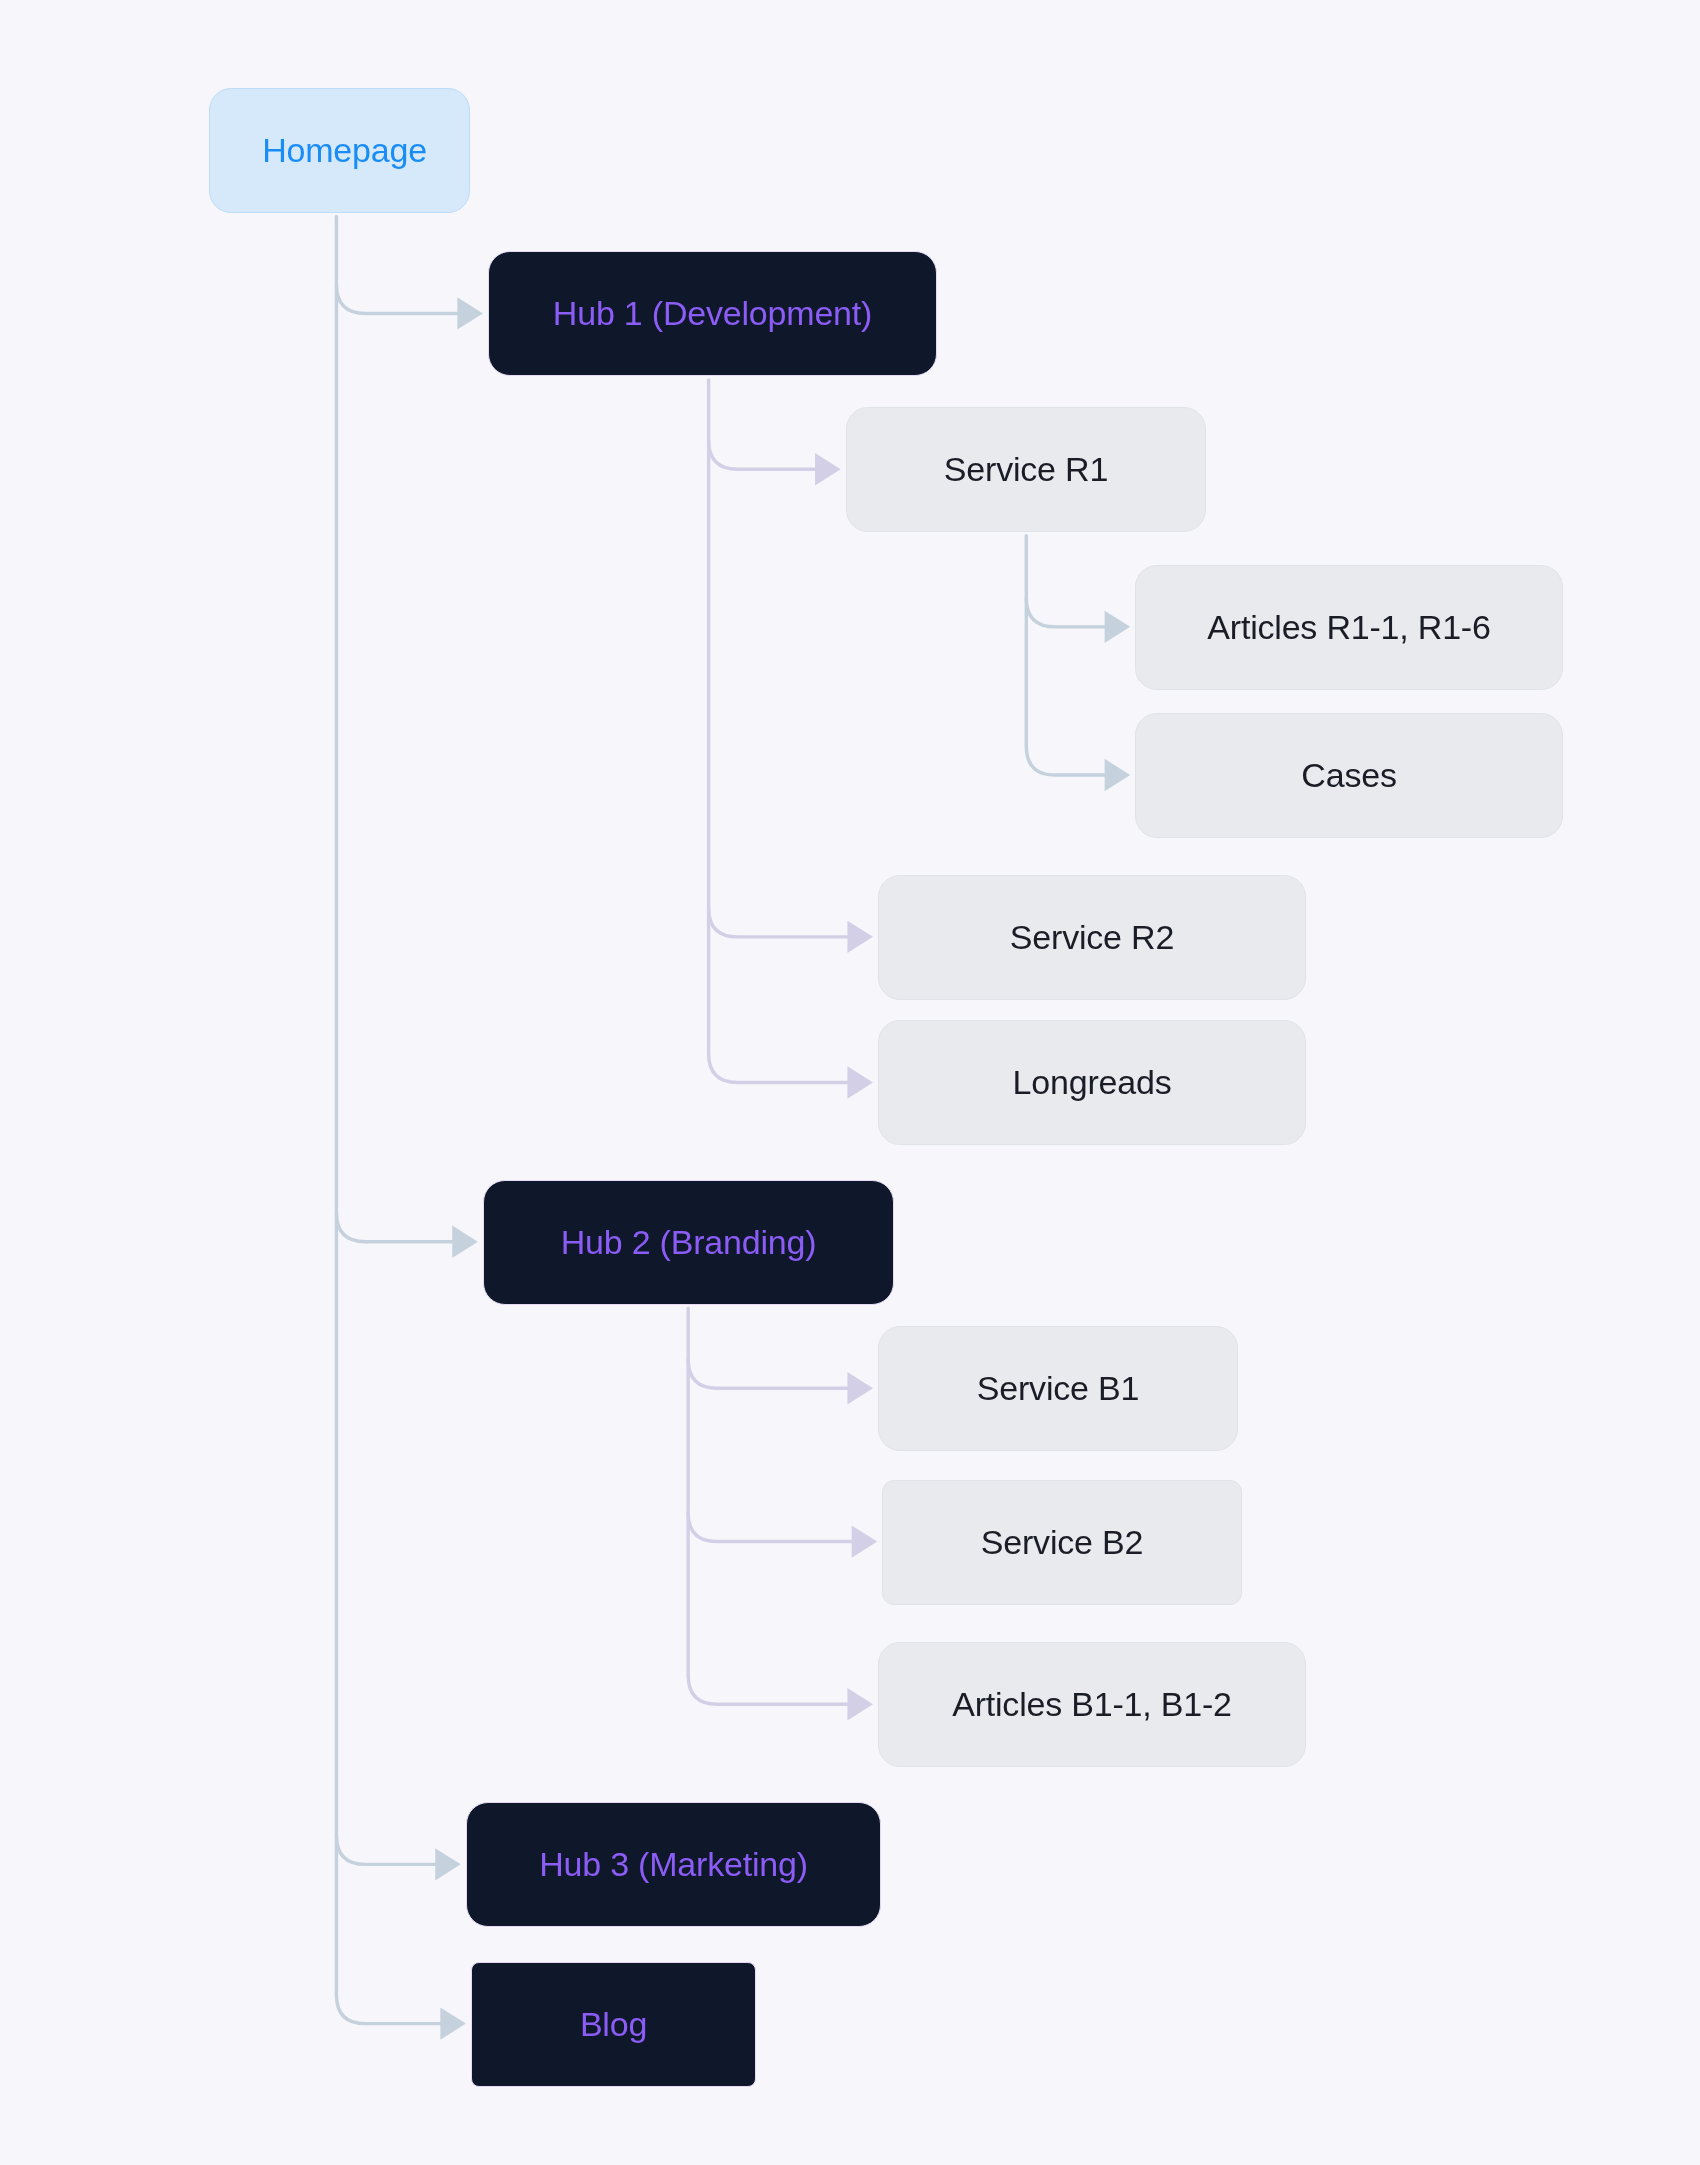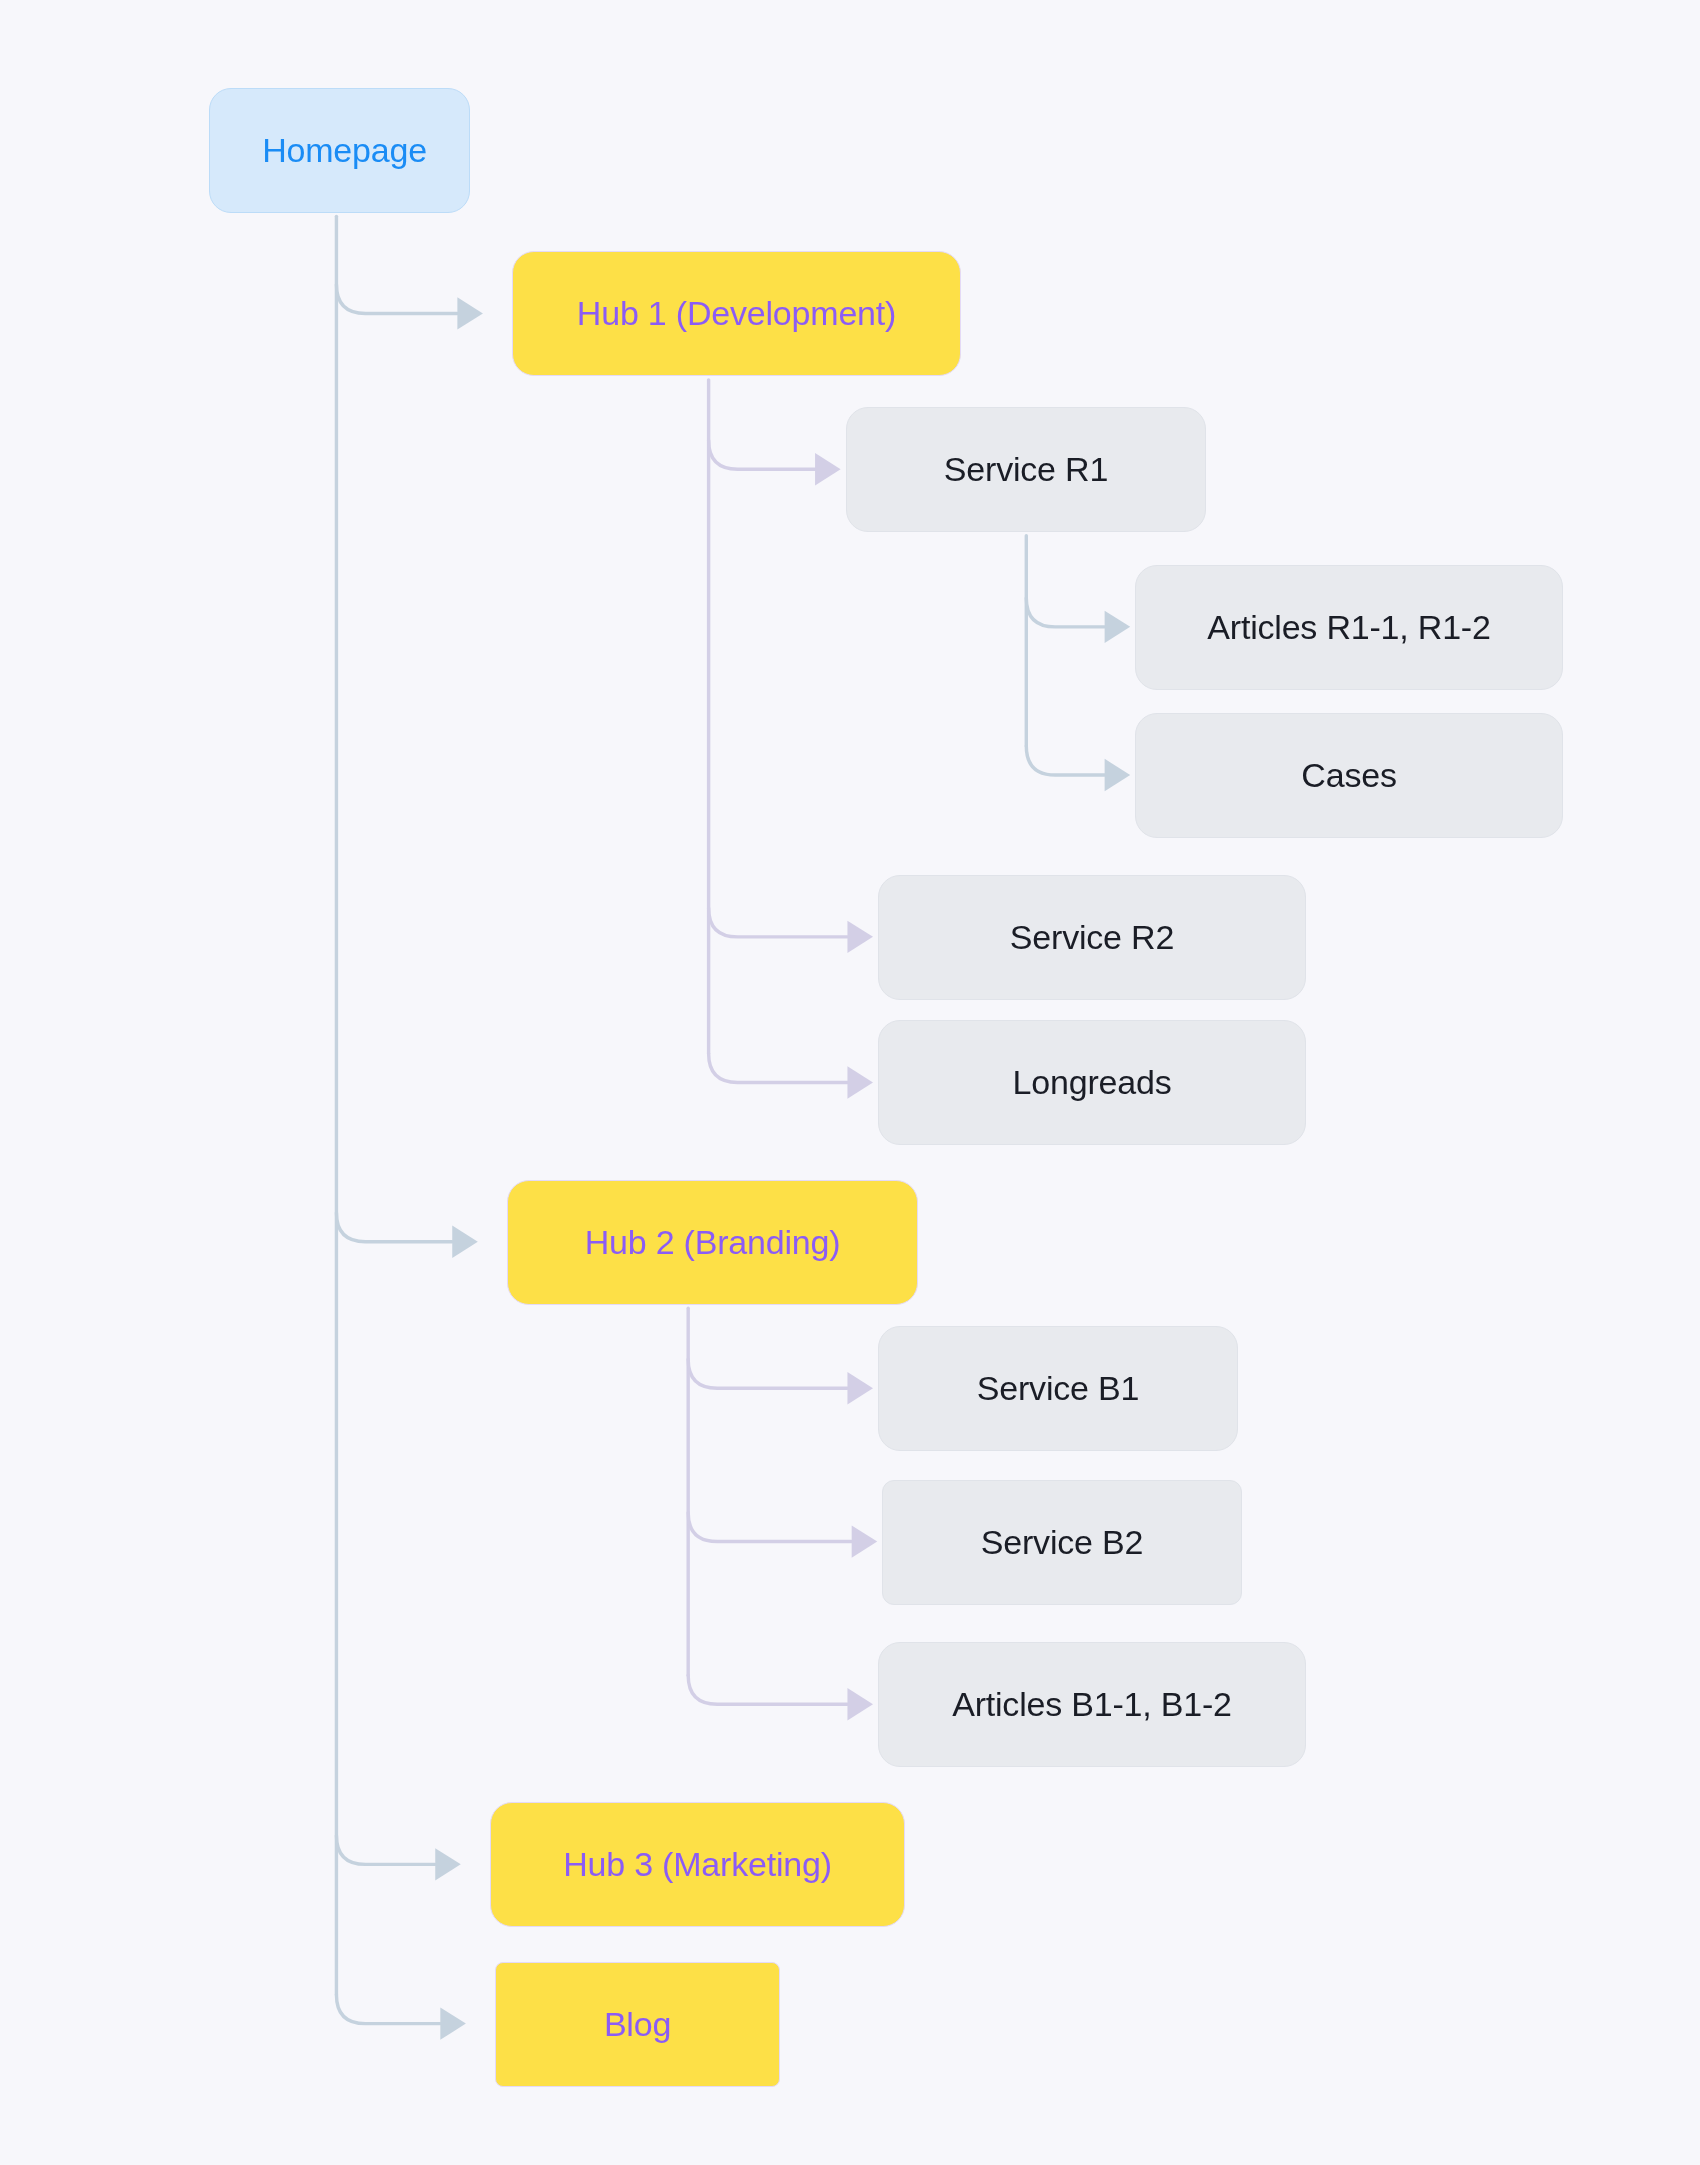--- a/index.html
+++ b/index.html
@@ -34,25 +34,24 @@
     letter-spacing: -0.2px;
     z-index: 2;
   }
   .node-root {
     background: #d6e9fb;
     border: 1.3px solid #bcdcf8;
     color: #1a8cf5;
     font-size: 34px;
   }
   .node-hub {
-    background: #fde047;
+    background: #0f172a;
     border: 1.3px solid #e4daf6;
     color: #8b5cf6;
     font-size: 34px;
-    margin-left: 24px;
   }
   .node-leaf {
     background: #e8eaee;
     border: 1.3px solid #e0e3e9;
     color: #1a1d26;
     font-size: 34px;
   }
 </style>
 </head>
 <body>
@@ -92,21 +91,21 @@
       <div class="node node-root" style="left: 209px; top: 88px; width: 261px; height: 125px; padding-left: 10px;">
         <span>Homepage</span>
       </div>
       <div class="node node-hub" style="left: 488px; top: 251px; width: 449px; height: 125px;">
         <span>Hub 1 (Development)</span>
       </div>
       <div class="node node-leaf" style="left: 846px; top: 407px; width: 360px; height: 125px; align-items: center;">
         <span>Service R1</span>
       </div>
       <div class="node node-leaf" style="left: 1135px; top: 565px; width: 428px; height: 125px;">
-        <span>Articles R1-1, R1-2</span>
+        <span>Articles R1-1, R1-6</span>
       </div>
       <div class="node node-leaf" style="left: 1135px; top: 713px; width: 428px; height: 125px;">
         <span>Cases</span>
       </div>
       <div class="node node-leaf" style="left: 878px; top: 875px; width: 428px; height: 125px;">
         <span>Service R2</span>
       </div>
       <div class="node node-leaf" style="left: 878px; top: 1020px; width: 428px; height: 125px;">
         <span>Longreads</span>
       </div>

